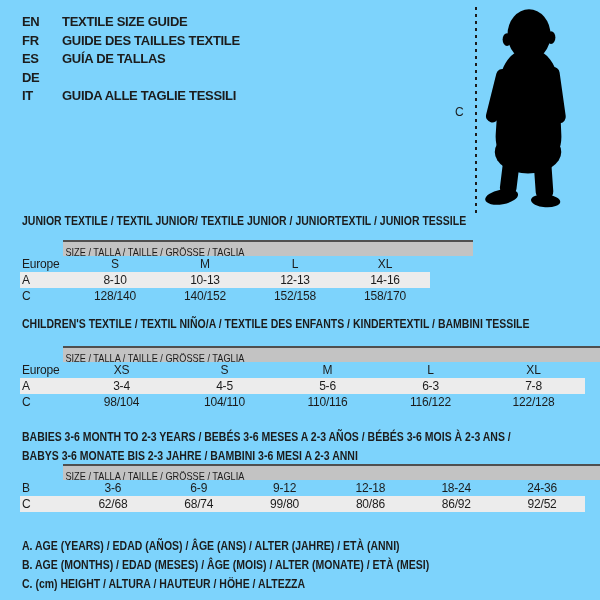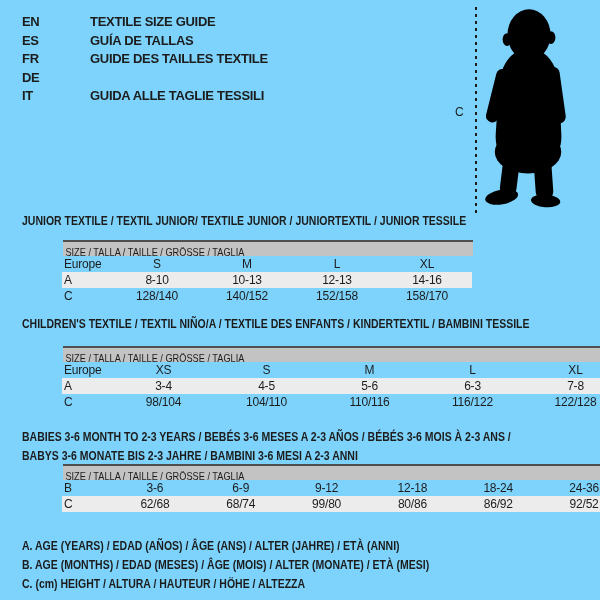--- a/index.html
+++ b/index.html
@@ -6,21 +6,21 @@
   .canvas {
     position:relative; width:600px; height:600px; background:#7dd3fc;
     font-family:"Liberation Sans", sans-serif; color:var(--text, #1c1c1c);
     overflow:hidden;
   }
 
   
   .lang-block { position:absolute; left:22px; top:13px; }
   .lang-row { display:flex; font-size:13px; font-weight:700; line-height:18.5px; letter-spacing:-0.3px; }
   .lang-code { width:40px; flex:0 0 40px; }
-  .lang-title { white-space:nowrap;margin-left:28px; }
+  .lang-title { white-space:nowrap; }
 
   
   .fig-line {
     position:absolute; left:475px; top:7px; width:2px; height:206px;
     background-image:repeating-linear-gradient(to bottom, var(--text,#1c1c1c) 0 3px, transparent 3px 7px);
   }
   .fig-label { position:absolute; left:455px; top:105px; font-size:12px; }
   .baby { position:absolute; left:485px; top:6px; }
 
   
@@ -43,21 +43,21 @@
     display:inline-block; font-size:11.5px; line-height:14px; padding-left:3px;
     transform:scaleX(0.8); transform-origin:0 0; white-space:nowrap;
   }
   #bar-0 { top:240px; width:410px; }
   #bar-1 { top:346px; width:565px; }
   #bar-2 { top:464px; width:565px; }
 
   
   table.size-table {
     position:absolute; left:20px; border-collapse:collapse; table-layout:fixed;
-    font-size:12px; letter-spacing:-0.2px;margin-left:42px;
+    font-size:12px; letter-spacing:-0.2px;
   }
   #table-0 { top:256px; width:410px; }
   #table-1 { top:362px; width:565px; }
   #table-2 { top:480px; width:565px; }
   .size-table td { height:16px; padding:0; text-align:center; line-height:16px; }
   .size-table td.row-label { text-align:left; padding-left:2px; }
   .size-table tbody tr:nth-child(even) { background:var(--row-alt-bg,#ececec); }
 
   
   .legend { position:absolute; left:22px; top:537px; }
@@ -70,26 +70,26 @@
 <body>
 
 <div class="canvas">
 
   <div class="lang-block">
     <div class="lang-row">
       <span class="lang-code">EN</span>
       <span class="lang-title">TEXTILE SIZE GUIDE</span>
     </div>
     <div class="lang-row">
+      <span class="lang-code">FR</span>
+      <span class="lang-title">GUIDE DES TAILLES TEXTILE</span>
+    </div>
+    <div class="lang-row">
       <span class="lang-code">ES</span>
       <span class="lang-title">GUÍA DE TALLAS</span>
-    </div>
-    <div class="lang-row">
-      <span class="lang-code">FR</span>
-      <span class="lang-title">GUIDE DES TAILLES TEXTILE</span>
     </div>
     <div class="lang-row">
       <span class="lang-code">DE</span>
     </div>
     <div class="lang-row">
       <span class="lang-code">IT</span>
       <span class="lang-title">GUIDA ALLE TAGLIE TESSILI</span>
     </div>
   </div>
 

